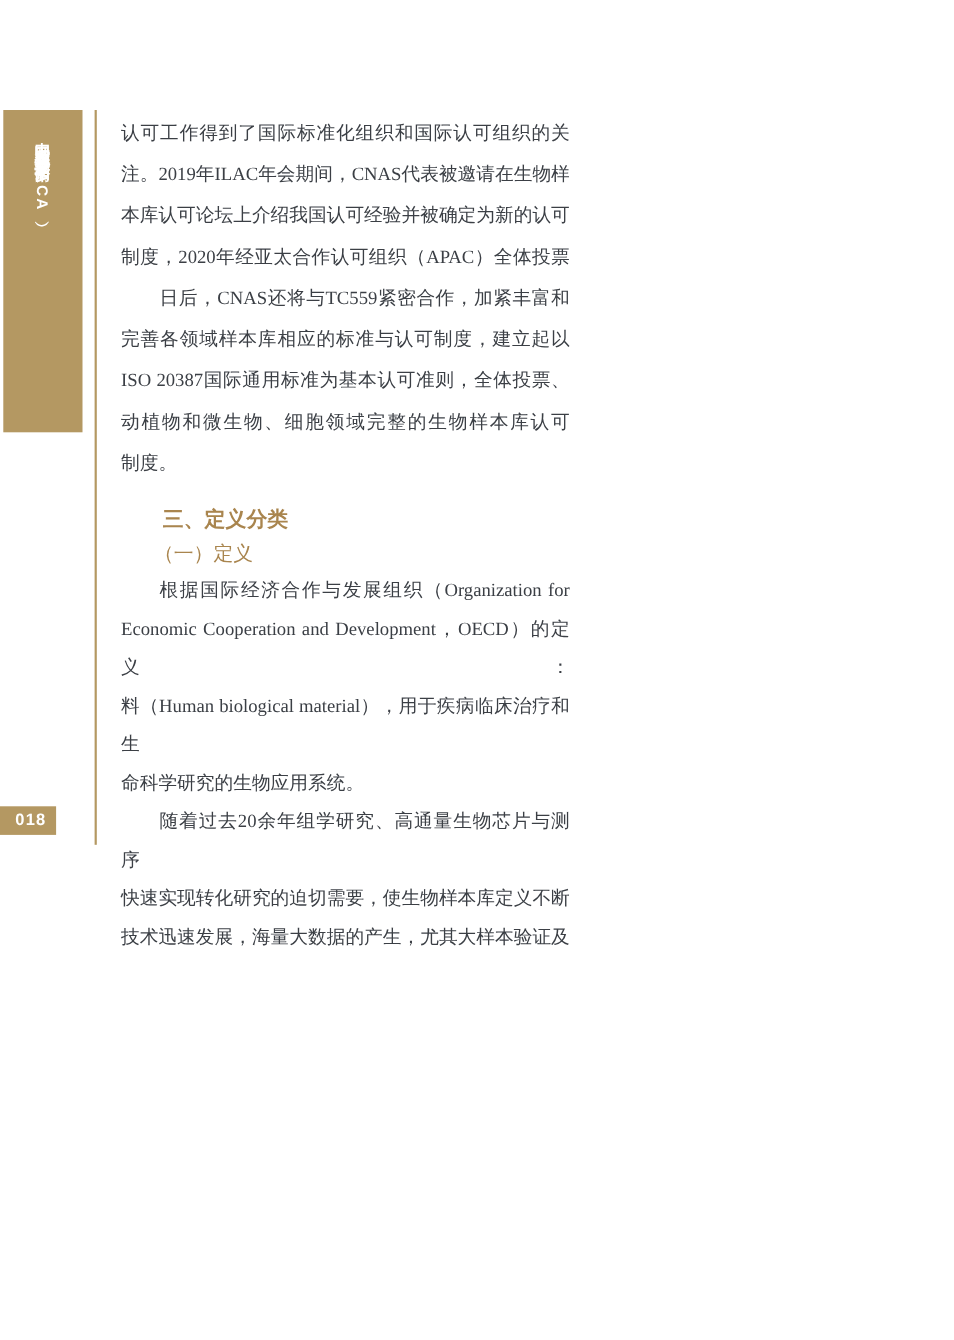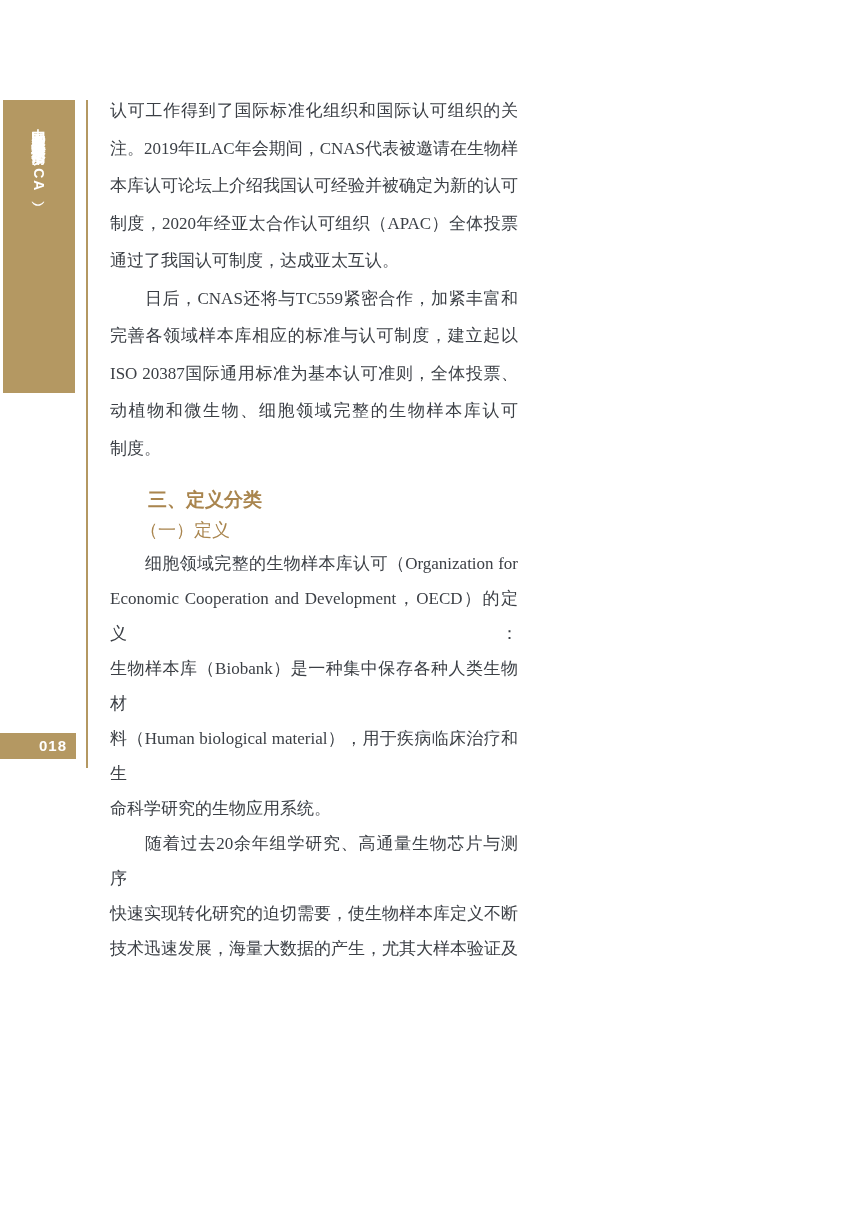--- a/index.html
+++ b/index.html
@@ -37,34 +37,34 @@
   }
   .side-rule {
     position: absolute;
     left: 86px; top: 100px;
     width: 2px; height: 668px;
     background: var(--accent);
   }
   .page-badge {
     position: absolute;
     left: 0; top: 733px;
-    width: 76px; height: 26px;
+    width: 51px; height: 26px;
     background: var(--accent);
     color: #ffffff;
     font-family: "Liberation Sans", "DejaVu Sans", sans-serif;
     font-weight: bold;
     font-size: 15px;
     line-height: 26px;
     text-align: right;
     padding-right: 9px;
     letter-spacing: 1px;
   }
   .text-column {
     position: absolute;
-    left: 110px; top: 92px;
+    left: 110px; top: 102px;
     width: 408px;
     color: var(--body-text);
     font-size: 17px;
   }
   .paragraph { line-height: 37.5px; }
   .text-column > .block:nth-child(n+5) { line-height: 35px; }
   .line {
     text-align: justify;
     text-align-last: justify;
   }
@@ -96,35 +96,33 @@
 <div class="side-rule"></div>
 
 <div class="page-badge">018</div>
 
 <div class="text-column">
     <div class="block paragraph">
       <div class="line first">认可工作得到了国际标准化组织和国际认可组织的关</div>
       <div class="line">注。2019年ILAC年会期间，CNAS代表被邀请在生物样</div>
       <div class="line">本库认可论坛上介绍我国认可经验并被确定为新的认可</div>
       <div class="line">制度，2020年经亚太合作认可组织（APAC）全体投票</div>
-      <div class="line last">通过了我国认可制度，达成亚太互认。</div>
     </div>
     <div class="block paragraph indent">
       <div class="line first">日后，CNAS还将与TC559紧密合作，加紧丰富和</div>
       <div class="line">完善各领域样本库相应的标准与认可制度，建立起以</div>
       <div class="line">ISO 20387国际通用标准为基本认可准则，全体投票、</div>
       <div class="line">动植物和微生物、细胞领域完整的生物样本库认可</div>
       <div class="line last">制度。</div>
     </div>
     <div class="block heading">三、定义分类</div>
     <div class="block subheading">（一）定义</div>
     <div class="block paragraph indent">
-      <div class="line first">细胞领域完整的生物样本库认可（Organization for</div>
+      <div class="line first">根据国际经济合作与发展组织（Organization for</div>
       <div class="line">Economic Cooperation and Development，OECD）的定义：</div>
-      <div class="line">生物样本库（Biobank）是一种集中保存各种人类生物材</div>
       <div class="line">料（Human biological material），用于疾病临床治疗和生</div>
       <div class="line last">命科学研究的生物应用系统。</div>
     </div>
     <div class="block paragraph indent">
       <div class="line first">随着过去20余年组学研究、高通量生物芯片与测序</div>
       <div class="line last">快速实现转化研究的迫切需要，使生物样本库定义不断</div>
       <div class="line">技术迅速发展，海量大数据的产生，尤其大样本验证及</div>
     </div>
   </div>
 

